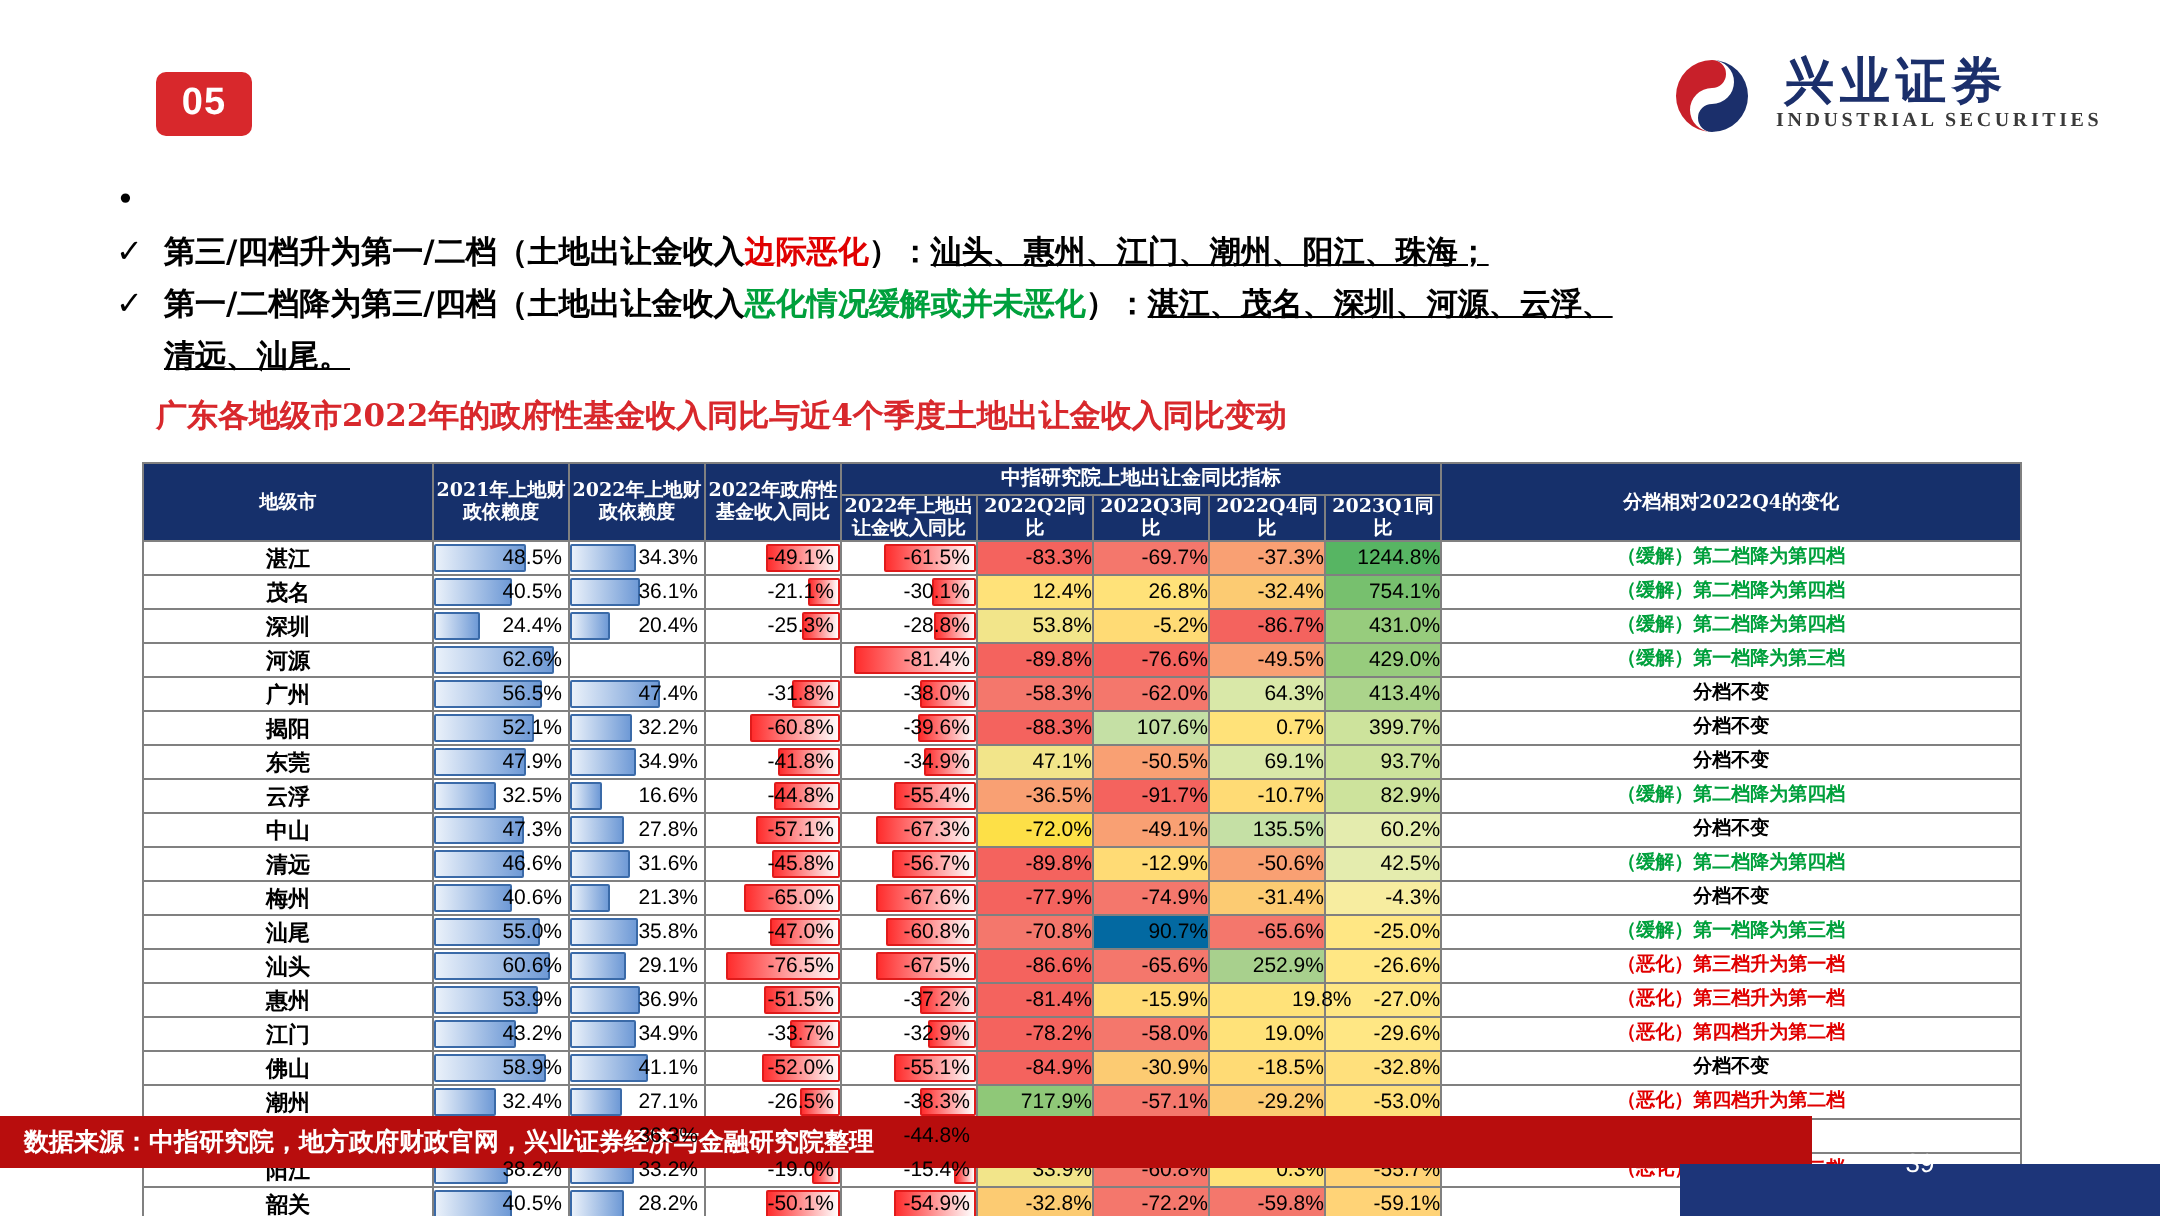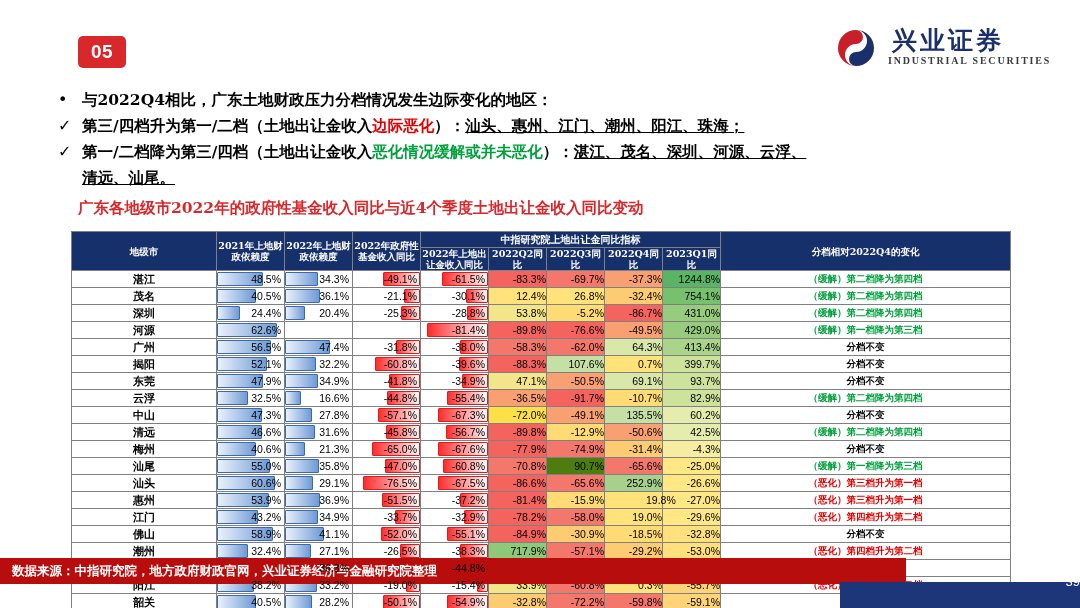--- a/index.html
+++ b/index.html
@@ -117,21 +117,21 @@
     font-weight:bold; font-size:12.5px; line-height:26px; padding-left:12px;
     white-space:nowrap;
   }
   #page-bar {
     position:absolute; right:0; bottom:0; width:240px; height:26px;
     background:#1d3579;
   }
   #page-num {
     position:absolute; right:0; bottom:0; width:240px; height:39px;
     color:#ffffff; font-family:"Liberation Sans","DejaVu Sans",sans-serif;
-    font-size:13px; line-height:26px; text-align:right;
+    font-size:13px; line-height:26px; text-align:center;
   }
 </style>
 </head>
 <body>
 
 <div id="slide-header">
   <div id="badge">05</div>
 
   <div id="logo">
     <svg id="logo-mark" viewBox="0 0 40 40">
@@ -139,21 +139,20 @@
       <path d="M20 38 A18 18 0 0 0 20 2 A11 11 0 0 1 20 24 A7 7 0 0 0 20 38 Z" fill="#1b2f6b"></path>
     </svg>
     <div id="logo-cn">兴业证券</div>
     <div id="logo-en">INDUSTRIAL SECURITIES</div>
   </div>
 </div>
 
 <div id="bullets">
     <div class="bline">
       <span class="bmark">•</span>
-      <span class="btext"><span>与2022Q4相比，广东土地财政压力分档情况发生边际变化的地区：</span></span>
     </div>
     <div class="bline">
       <span class="bmark">✓</span>
       <span class="btext"><span>第三/四档升为第一/二档（土地出让金收入</span><span class="red">边际恶化</span><span>）：</span><span class="ul">汕头、惠州、江门、潮州、阳江、珠海；</span></span>
     </div>
     <div class="bline">
       <span class="bmark">✓</span>
       <span class="btext"><span>第一/二档降为第三/四档（土地出让金收入</span><span class="green">恶化情况缓解或并未恶化</span><span>）：</span><span class="ul">湛江、茂名、深圳、河源、云浮、</span></span>
     </div>
     <div class="bline">
@@ -470,21 +469,21 @@
           </td>
           <td class="bar rtl">
             <span class="fill neg" style="width: 52.2222%;"></span>
             <span class="lbl">-47.0%</span>
           </td>
           <td class="bar rtl">
             <span class="fill neg" style="width: 67.5556%;"></span>
             <span class="lbl">-60.8%</span>
           </td>
           <td class="heat" style="background: rgb(244, 119, 108);">-70.8%</td>
-          <td class="heat" style="background: #4d7c0f;">90.7%</td>
+          <td class="heat" style="background: #0369a1;">90.7%</td>
           <td class="heat" style="background: rgb(244, 119, 108);">-65.6%</td>
           <td class="heat" style="background: rgb(255, 231, 132);">-25.0%</td>
           <td class="chg better">（缓解）第一档降为第三档</td>
         </tr>
         <tr>
           <td class="city">汕头</td>
           <td class="bar">
             <span class="fill" style="width: 86.5714%;"></span>
             <span class="lbl">60.6%</span>
           </td>

